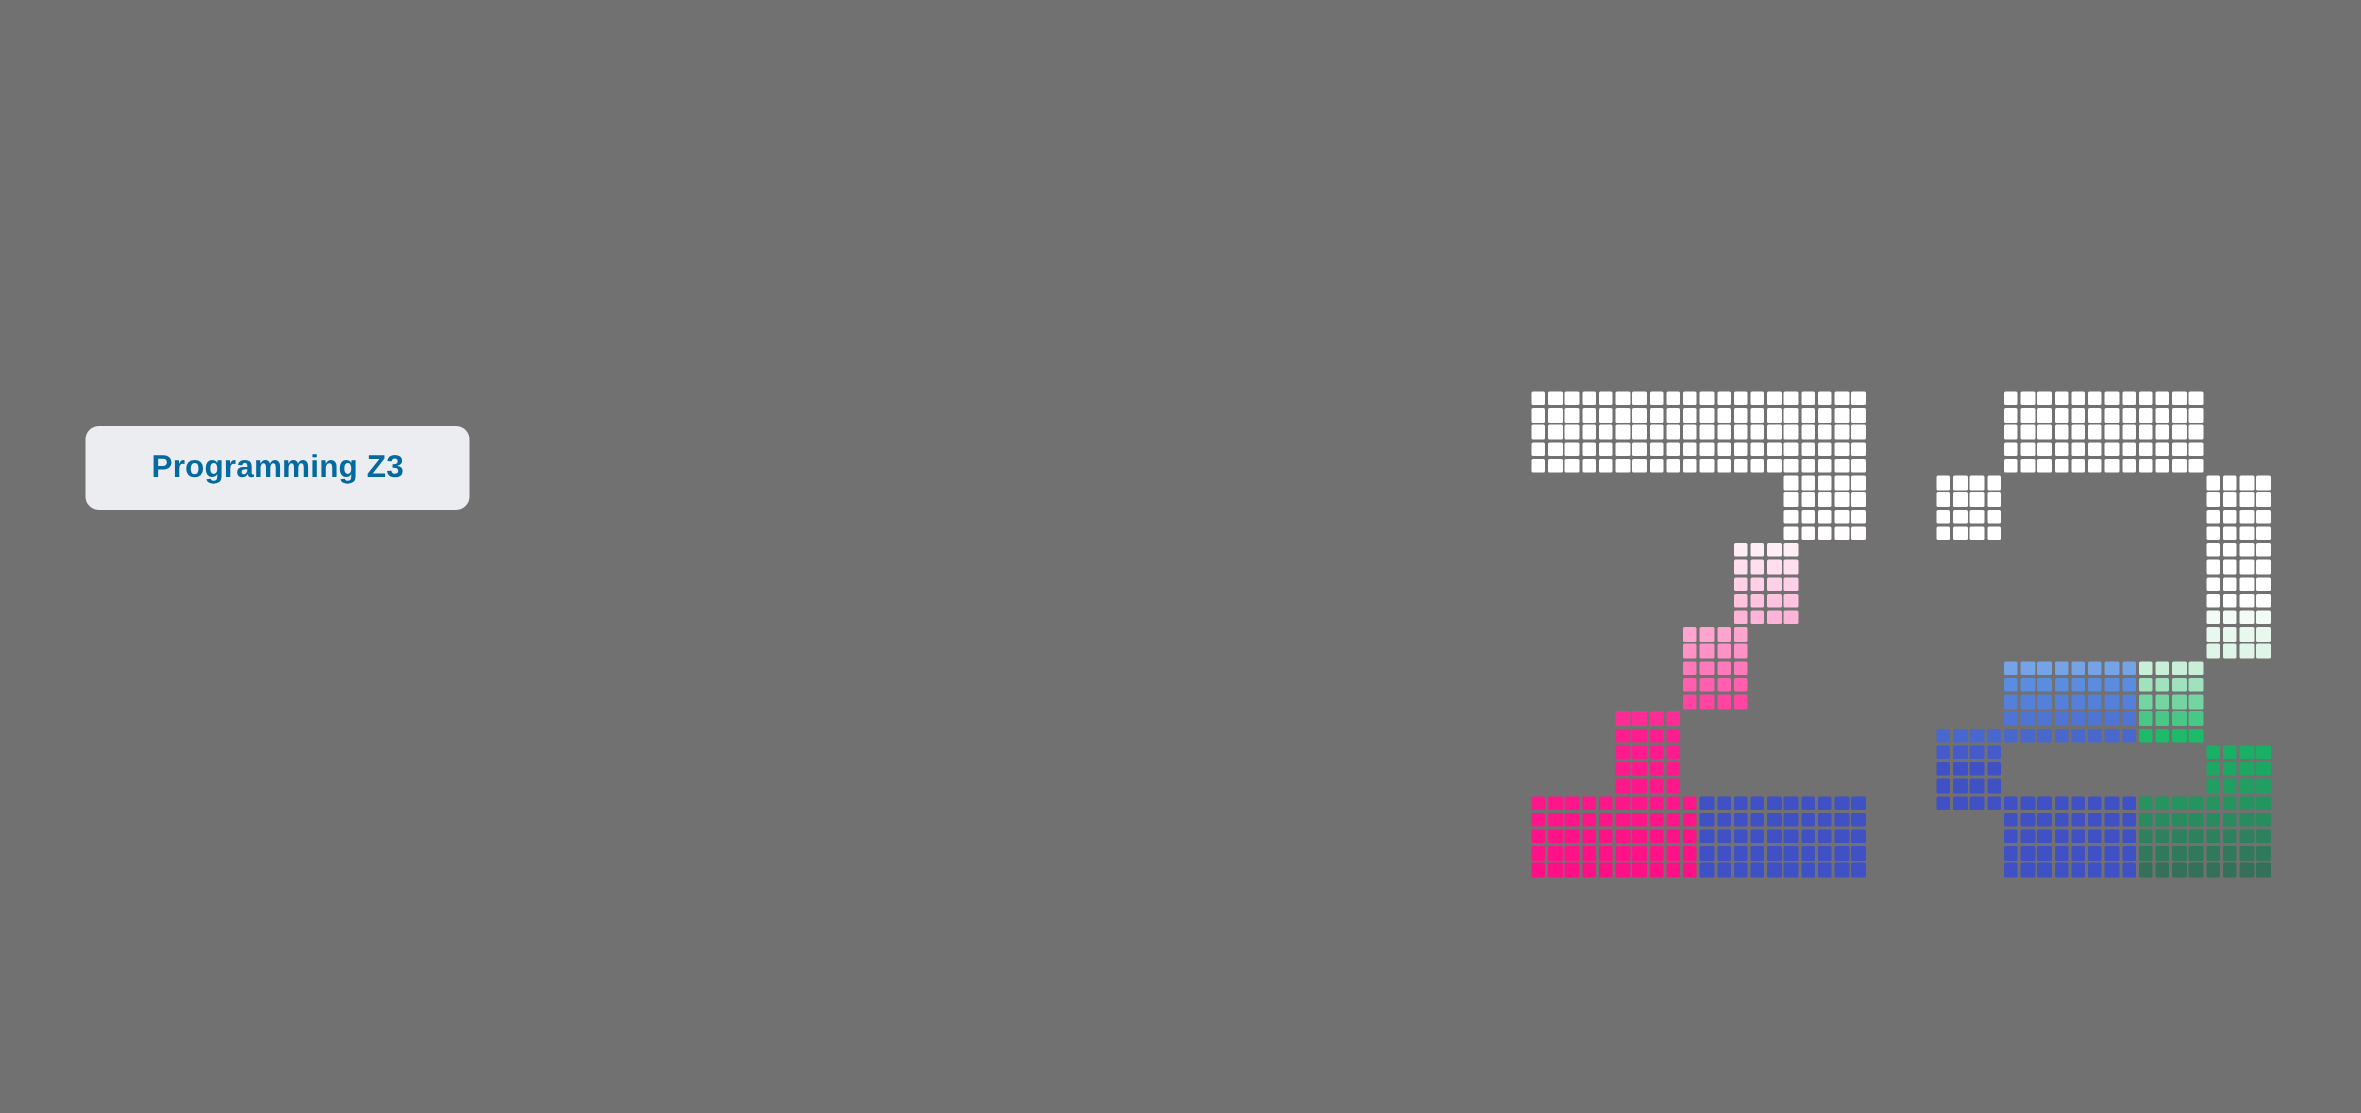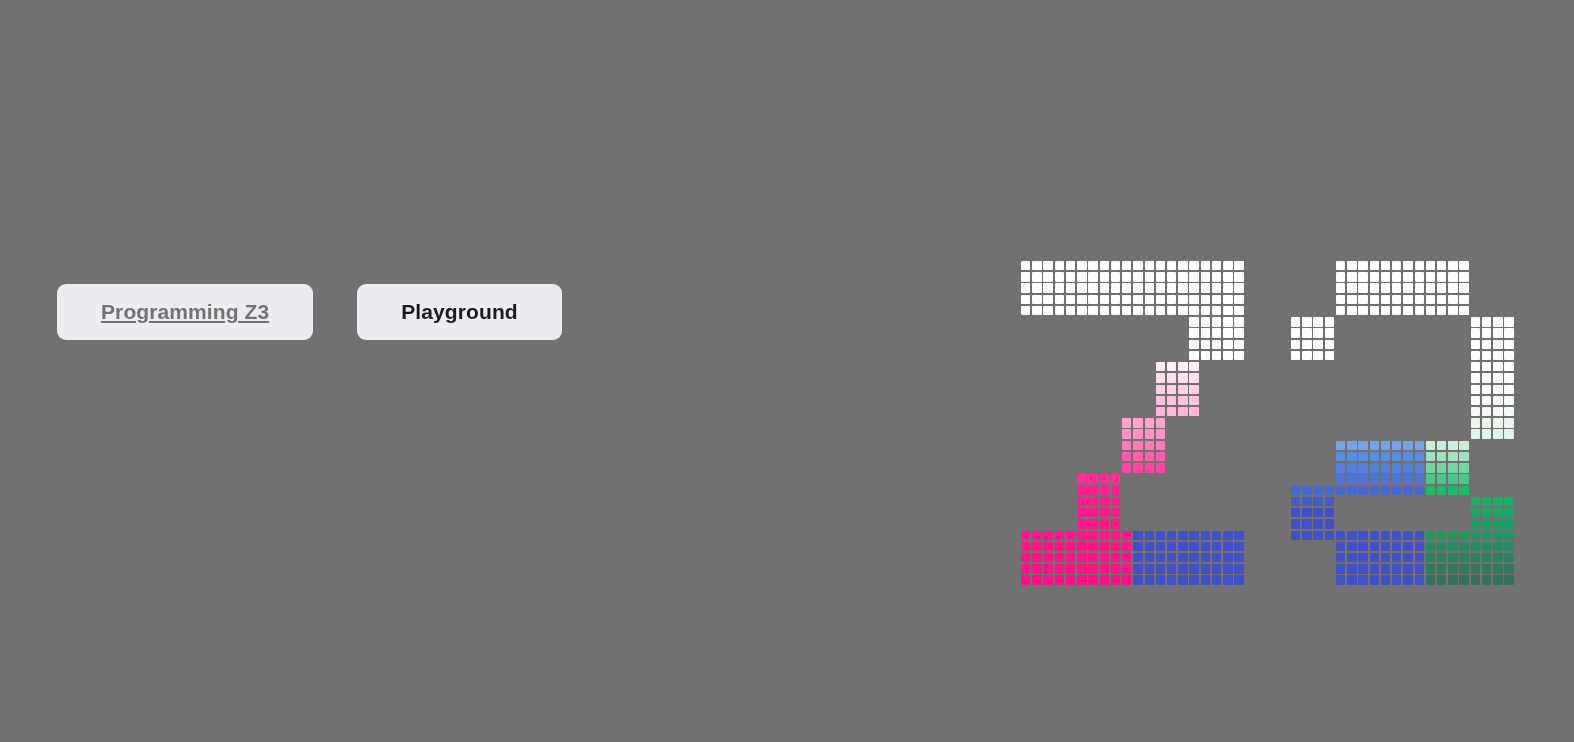--- a/index.html
+++ b/index.html
@@ -87,22 +87,21 @@
   }
 </style>
 </head>
 <body>
 
 <div id="hero">
 
   <div id="hero-content">
 
     <div id="hero-actions">
-        <button class="hero-btn" style="background: rgb(235, 237, 240); color: #737373; text-decoration: underline;">Programming Z3</button>
-        <button class="hero-btn" style="background: rgb(235, 237, 240); color: rgb(27, 27, 33);">Playground</button>
+        <button class="hero-btn" style="background: rgb(235, 237, 240); color: #0369a1;">Programming Z3</button>
       </div>
   </div>
 
   <div id="logo-wrap">
       <div class="glyph" style="left: 0px; width: 224.6px; height: 325.67px;">
         <span class="pixel-cell" style="left: 0px; top: 0px; width: 9.4px; height: 9.4px; background: rgb(255, 255, 255);"></span>
         <span class="pixel-cell" style="left: 11.23px; top: 0px; width: 9.4px; height: 9.4px; background: rgb(255, 255, 255);"></span>
         <span class="pixel-cell" style="left: 22.46px; top: 0px; width: 9.4px; height: 9.4px; background: rgb(255, 255, 255);"></span>
         <span class="pixel-cell" style="left: 33.69px; top: 0px; width: 9.4px; height: 9.4px; background: rgb(255, 255, 255);"></span>
         <span class="pixel-cell" style="left: 44.92px; top: 0px; width: 9.4px; height: 9.4px; background: rgb(255, 255, 255);"></span>

